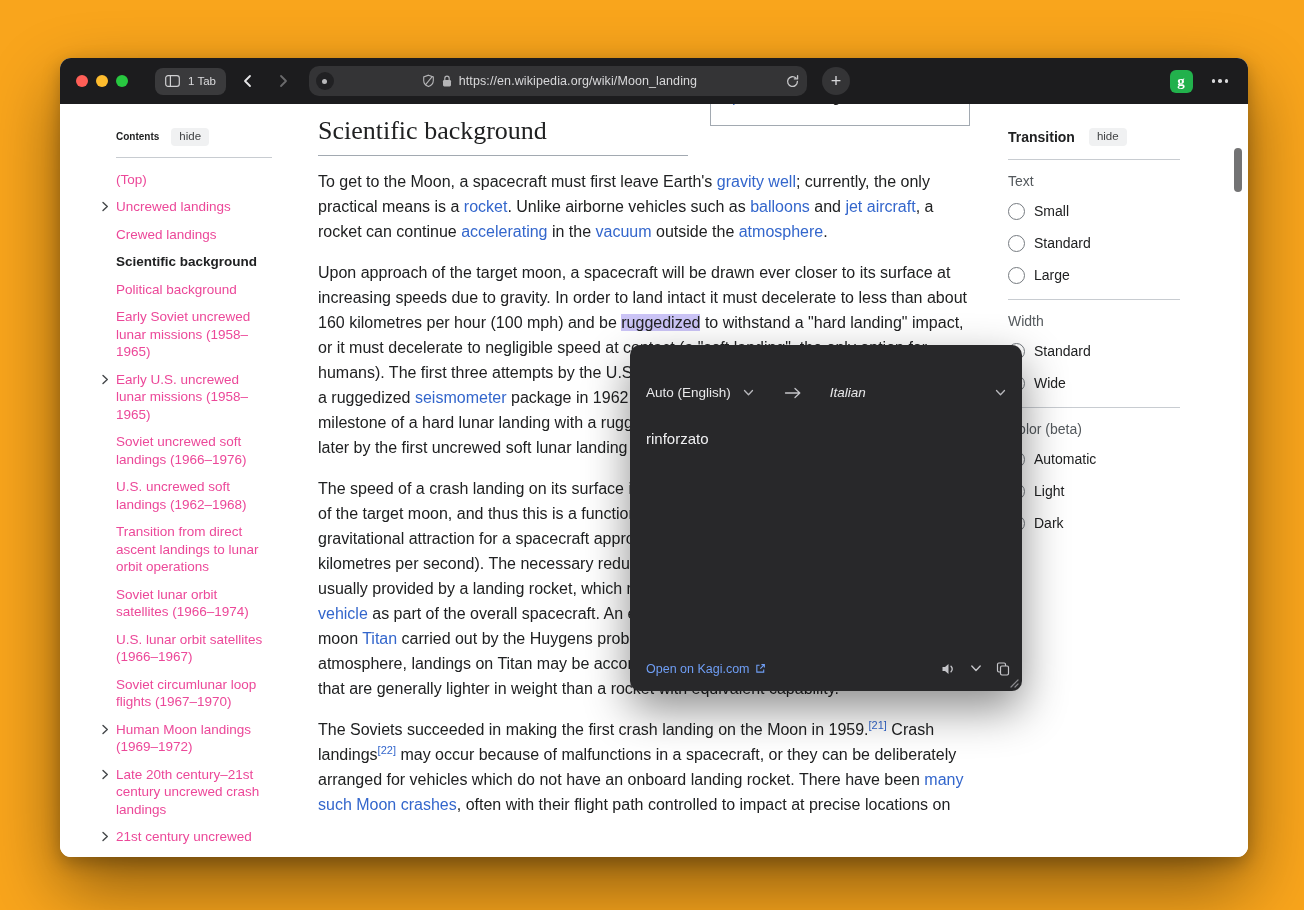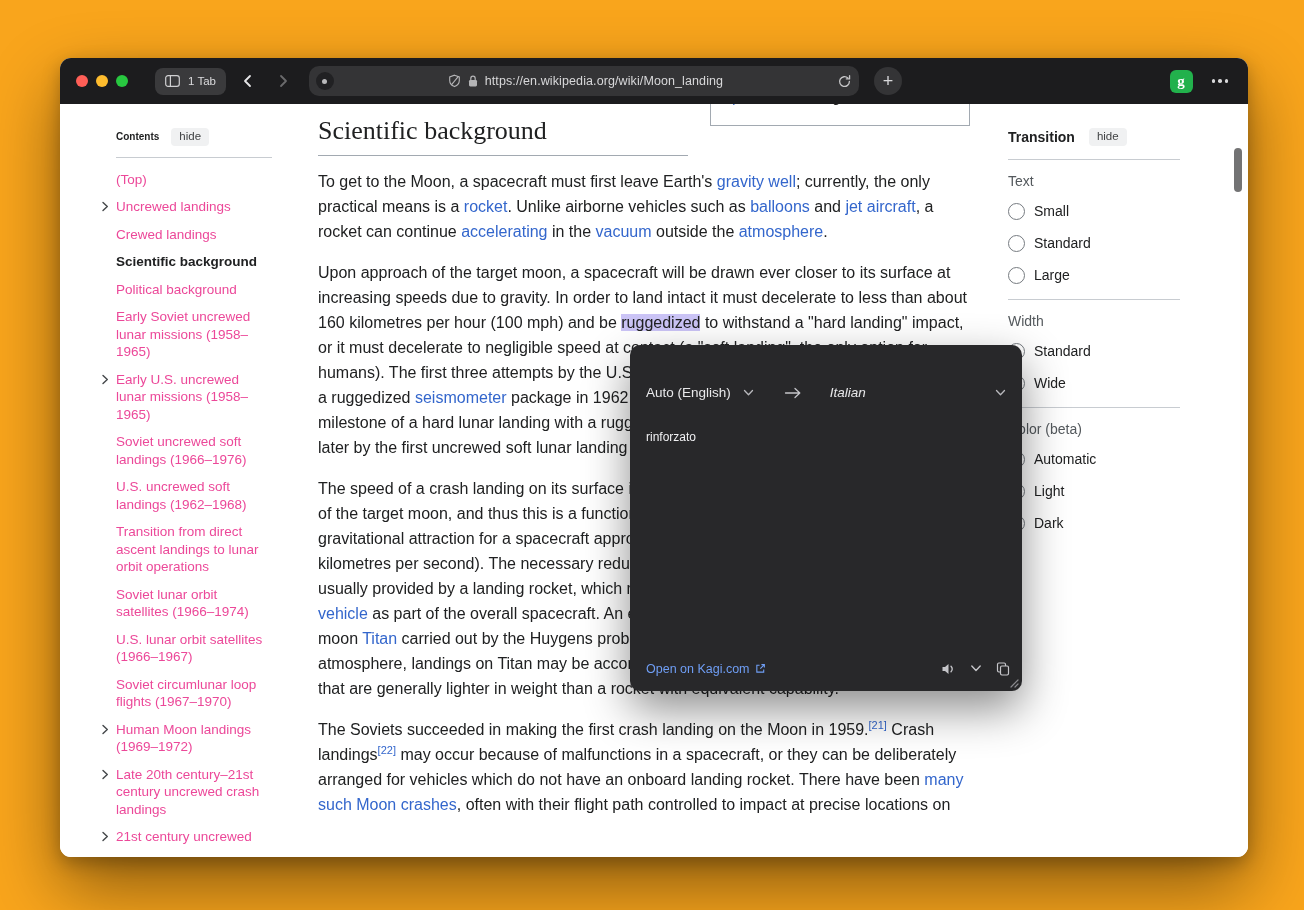--- a/index.html
+++ b/index.html
@@ -28,21 +28,21 @@
   .tl.red { background: #ff5f57; } .tl.yellow { background: #febc2e; } .tl.green { background: #28c840; }
 
   .tab-pill {
     height: 27px; background: #3a3a3c; border-radius: 8px; padding: 0 10px;
     display: flex; align-items: center; gap: 8px; color: #dcdcde; font-size: 11.5px;
     margin-left: 10px;
   }
   .navbtn { width: 26px; height: 26px; display: flex; align-items: center; justify-content: center; }
 
   .urlbar {
-    width: 550px; height: 30px; background: #343436; border-radius: 10px;
+    width: 498px; height: 30px; background: #343436; border-radius: 10px;
     display: flex; align-items: center; padding: 0 7px; margin-left: 4px;
   }
   .dot-btn { width: 18px; height: 18px; border-radius: 50%; background: #212123;
     display: flex; align-items: center; justify-content: center; flex: none; }
   .dot-btn i { width: 5px; height: 5px; border-radius: 50%; background: #b9b9bb; display:block; }
   .url-center { flex: 1; display: flex; align-items: center; justify-content: center; gap: 6px; }
   .url-text { color: #d8d8da; font-size: 12.5px; letter-spacing: .1px; }
   .reload { flex: none; }
 
   .plus-btn { width: 28px; height: 28px; border-radius: 50%; background: #343436;
@@ -116,21 +116,21 @@
     background: #28282a; border-radius: 10px; z-index: 50; color: #e8e8ea;
     box-shadow: 0 18px 45px rgba(0,0,0,.45);
   }
   .tp-header { display: flex; align-items: center; gap: 10px; padding: 16px 14px 0 16px; }
   .tp-title { font-size: 13.5px; font-weight: bold; }
   .tp-close { margin-left: auto; color: #d4d4d6; font-size: 19px; line-height: 1; cursor: pointer; padding: 0 3px; }
   .tp-langs { display: flex; align-items: center; padding: 40px 16px 0 16px; font-size: 13.5px; }
   .tp-src { display: flex; align-items: center; gap: 12px; cursor: pointer; }
   .tp-arrow { margin: 0 28px 0 30px; display: flex; }
   .tp-tgt { flex: 1; display: flex; align-items: center; justify-content: space-between; cursor: pointer; font-style: italic; }
-  .tp-result { padding: 30px 16px 0 16px; font-size: 12px; color: #f0f0f2; }
+  .tp-result { padding: 30px 16px 0 16px; font-size: 15px; color: #f0f0f2; }
   .tp-footer { position: absolute; left: 16px; right: 12px; bottom: 15px; display: flex; align-items: center; text-align: center; }
   .tp-link { color: #6f9ef5; font-size: 12.5px; text-decoration: none; display: flex; align-items: center; gap: 5px; }
   .tp-icons { margin-left: auto; display: flex; align-items: center; gap: 13px; }
   .tp-resize { position: absolute; right: 3px; bottom: 3px; }
 
   svg { display: block; }
 </style>
 </head>
 <body>
 

